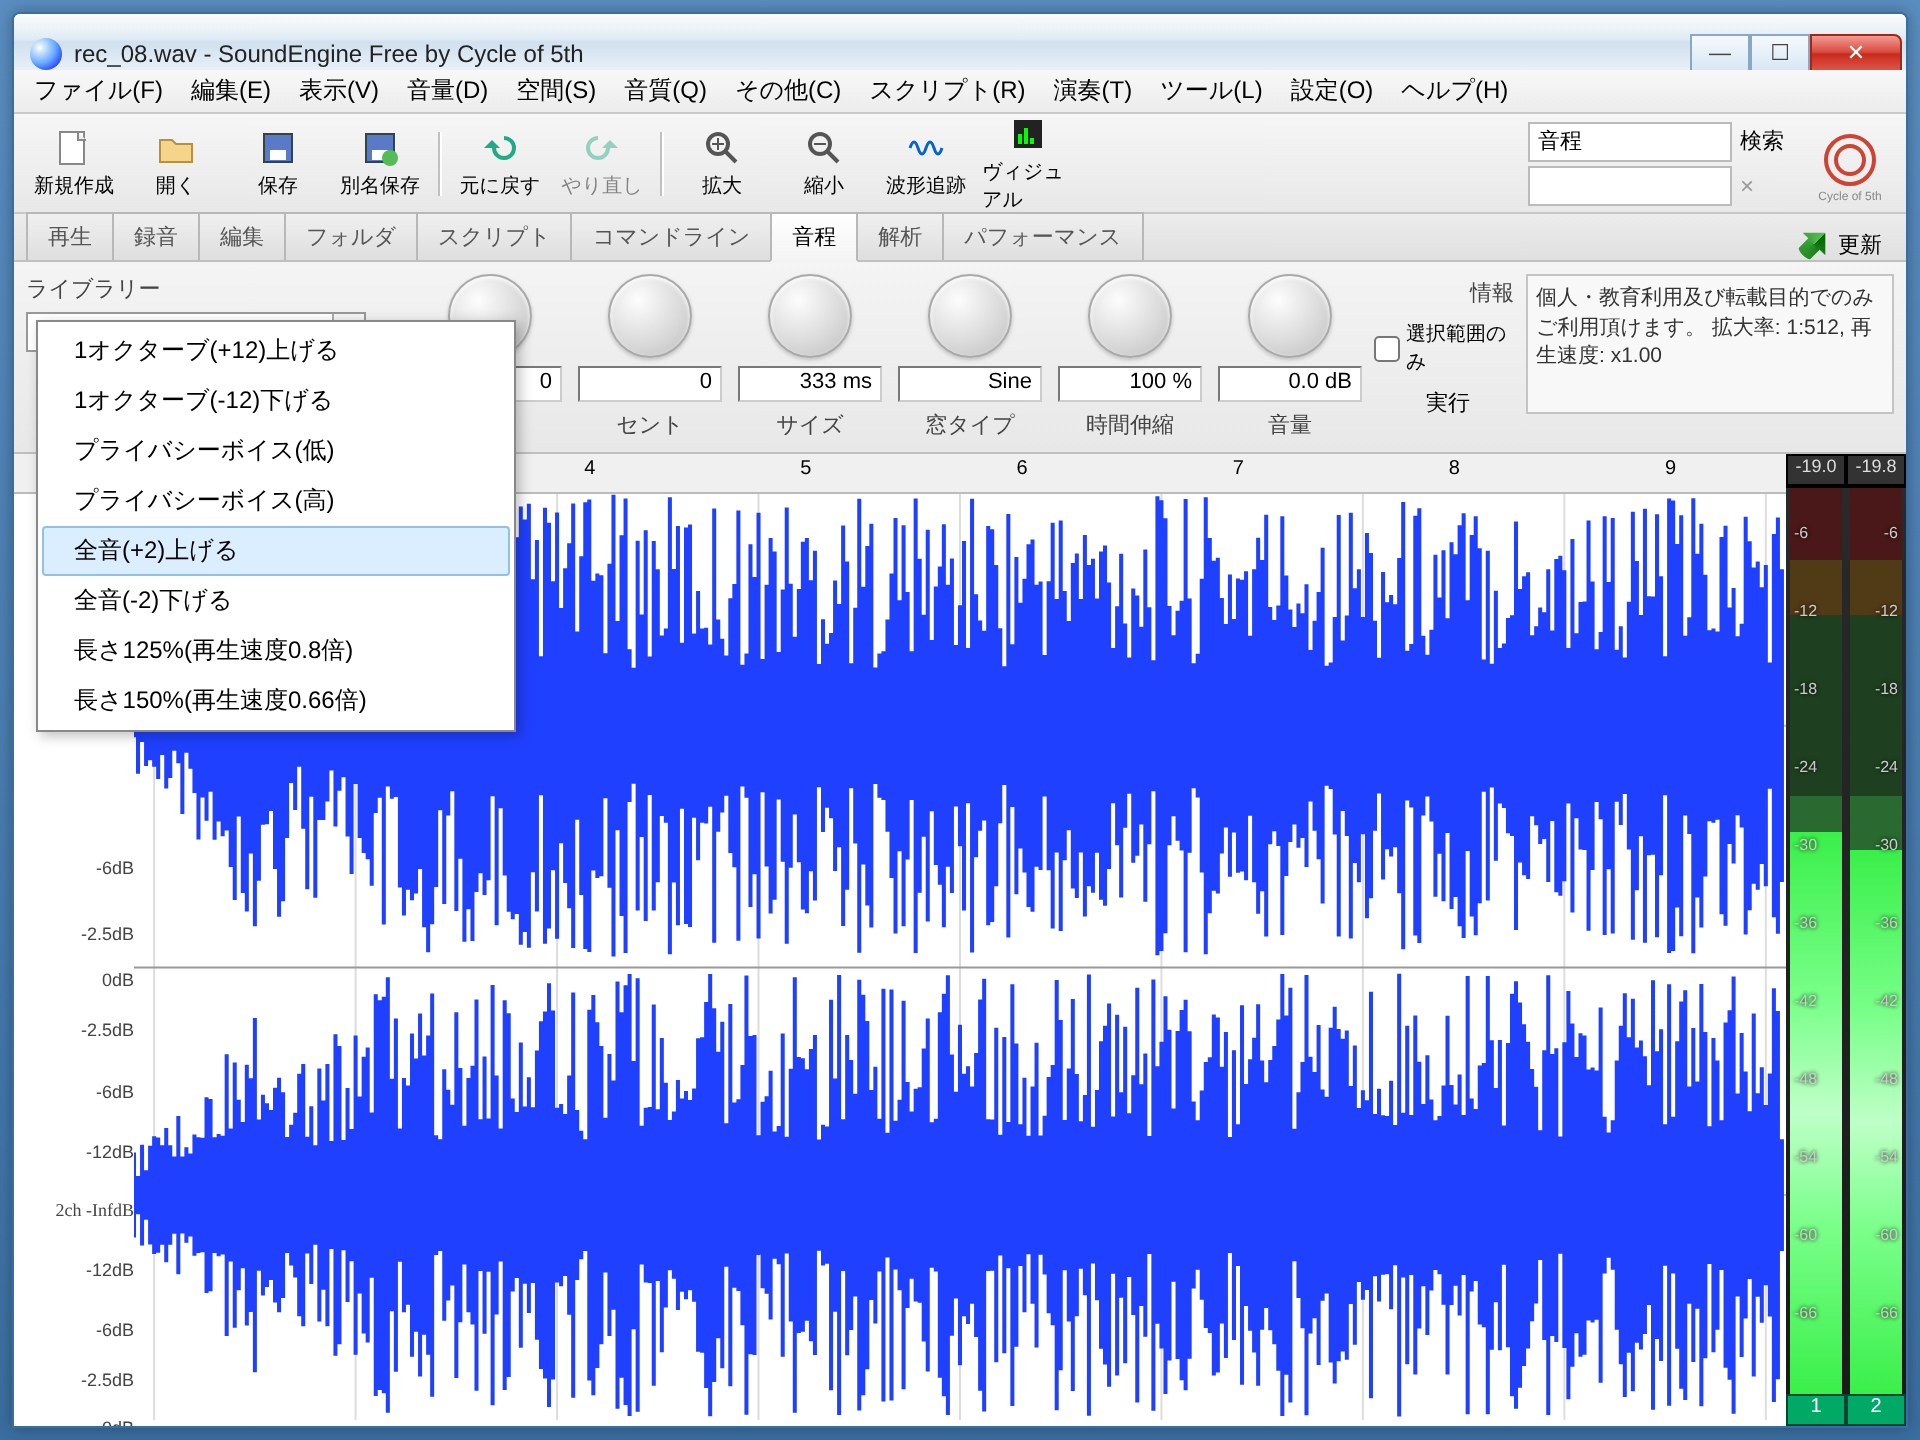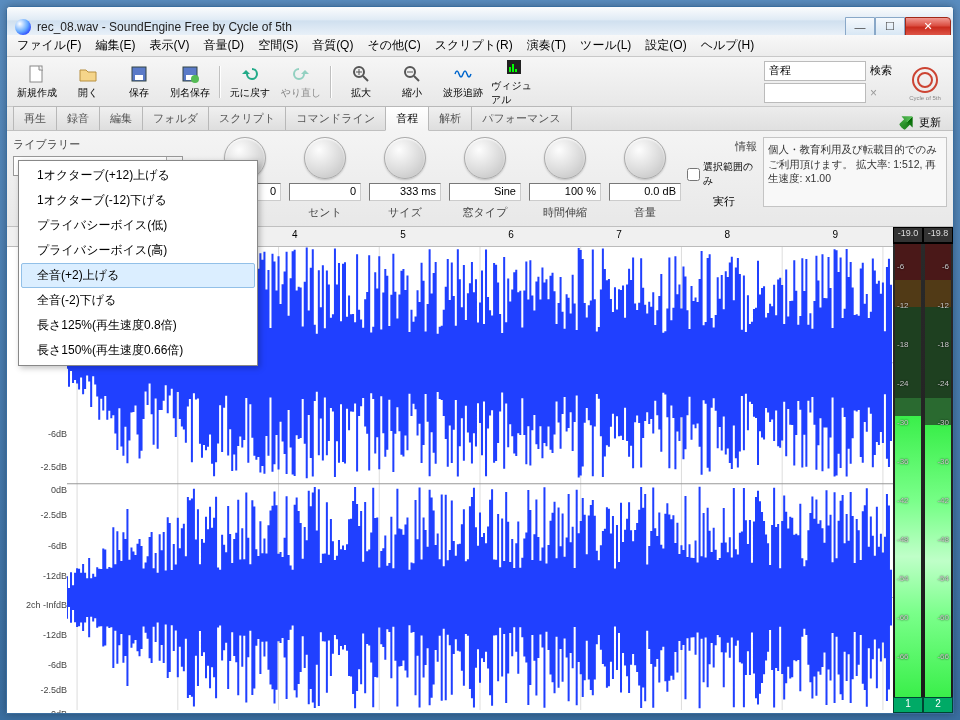--- a/index.html
+++ b/index.html
@@ -279,21 +279,21 @@
           <span style="left: 93.4%;">9</span>
         </div>
       <div class="wave-canvas">
         <div class="ylabels" id="ylabels">
             <div style="top: 39.1304%;">-6dB</div>
             <div style="top: 46.087%;">-2.5dB</div>
             <div style="top: 51.087%;">0dB</div>
             <div style="top: 56.5217%;">-2.5dB</div>
             <div style="top: 63.0435%;">-6dB</div>
             <div style="top: 69.5652%;">-12dB</div>
-            <div style="top: 75.6522%;">2ch -InfdB</div>
+            <div style="top: 75.6522%; font-family: Liberation Serif, serif;">2ch -InfdB</div>
             <div style="top: 82.1739%;">-12dB</div>
             <div style="top: 88.6957%;">-6dB</div>
             <div style="top: 93.913%;">-2.5dB</div>
             <div style="top: 99.1304%;">0dB</div>
           </div>
         <svg class="wsvg" id="wsvg" preserveAspectRatio="none" viewBox="0 0 820 460">
             <line x1="10" y1="0" x2="10" y2="460" stroke="#ddd" stroke-width="1"></line>
             <line x1="110" y1="0" x2="110" y2="460" stroke="#ddd" stroke-width="1"></line>
             <line x1="210" y1="0" x2="210" y2="460" stroke="#ddd" stroke-width="1"></line>
             <line x1="310" y1="0" x2="310" y2="460" stroke="#ddd" stroke-width="1"></line>

